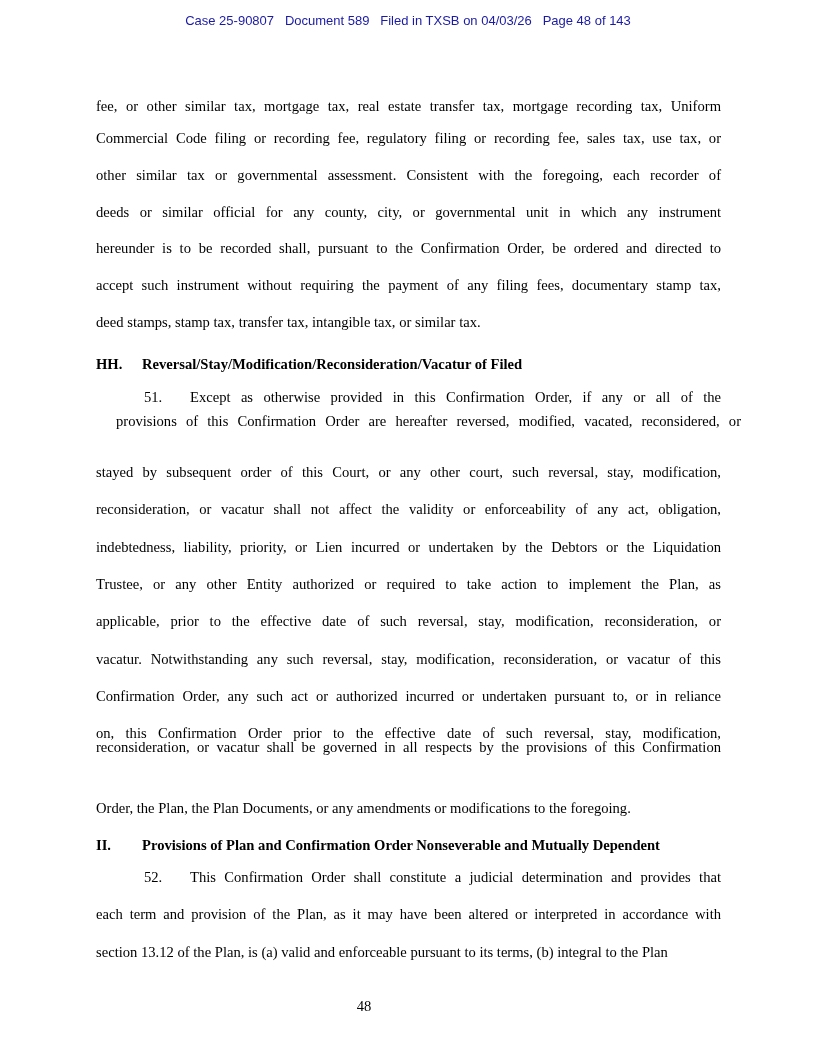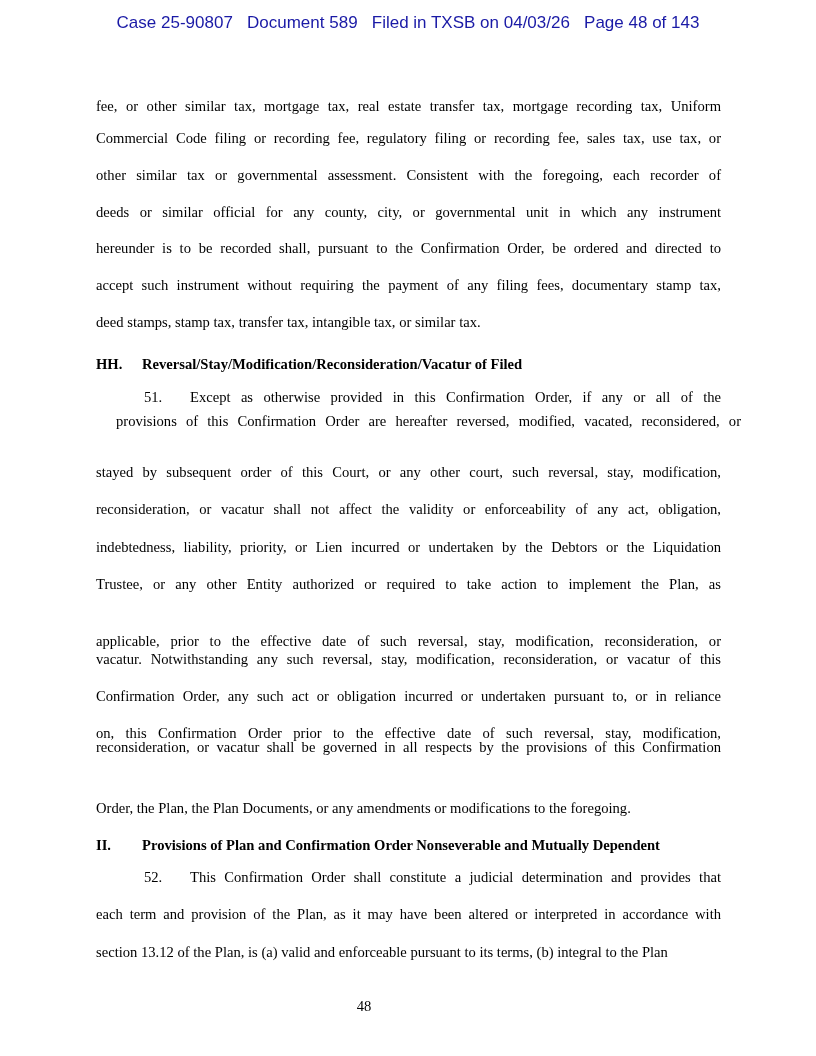--- a/index.html
+++ b/index.html
@@ -15,21 +15,21 @@
       font-family: "Liberation Serif", serif;
       color: #000000;
     }
     .header {
       position: absolute;
       top: 13px;
       left: 0;
       width: 816px;
       text-align: center;
       font-family: "Liberation Sans", sans-serif;
-      font-size: 17px;
+      font-size: 13px;
       color: #1a1aa6;
       white-space: pre;
     }
     .line {
       position: absolute;
       left: 96px;
       width: 625px;
       font-size: 14.6px;
       line-height: 18px;
       white-space: nowrap;
@@ -83,23 +83,23 @@
 
   <div class="line" style="top:388px; display:flex;">
     <span class="indent-num">51.</span>
     <span class="justify" style="flex:1; display:block;">Except as otherwise provided in this Confirmation Order, if any or all of the</span>
   </div>
   <div class="line justify" style="top:412px;margin-left:20px;">provisions of this Confirmation Order are hereafter reversed, modified, vacated, reconsidered, or</div>
   <div class="line justify" style="top:463px;">stayed by subsequent order of this Court, or any other court, such reversal, stay, modification,</div>
   <div class="line justify" style="top:500px;">reconsideration, or vacatur shall not affect the validity or enforceability of any act, obligation,</div>
   <div class="line justify" style="top:538px;">indebtedness, liability, priority, or Lien incurred or undertaken by the Debtors or the Liquidation</div>
   <div class="line justify" style="top:575px;">Trustee, or any other Entity authorized or required to take action to implement the Plan, as</div>
-  <div class="line justify" style="top:612px;margin-top:20px;">applicable, prior to the effective date of such reversal, stay, modification, reconsideration, or</div>
+  <div class="line justify" style="top:612px;">applicable, prior to the effective date of such reversal, stay, modification, reconsideration, or</div>
   <div class="line justify" style="top:650px;">vacatur.  Notwithstanding any such reversal, stay, modification, reconsideration, or vacatur of this</div>
-  <div class="line justify" style="top:687px;">Confirmation Order, any such act or obligation incurred or undertaken pursuant to, or in reliance</div>
+  <div class="line justify" style="top:687px;">Confirmation Order, any such act or authorized incurred or undertaken pursuant to, or in reliance</div>
   <div class="line justify" style="top:724px;">on, this Confirmation Order prior to the effective date of such reversal, stay, modification,</div>
   <div class="line justify" style="top:738px;">reconsideration, or vacatur shall be governed in all respects by the provisions of this Confirmation</div>
   <div class="line" style="top:799px;">Order, the Plan, the Plan Documents, or any amendments or modifications to the foregoing.</div>
 
   <div class="line heading" style="top:836px;">
     <span class="num">II.</span><span>Provisions of Plan and Confirmation Order Nonseverable and Mutually Dependent</span>
   </div>
 
   <div class="line" style="top:868px; display:flex;">
     <span class="indent-num">52.</span>

